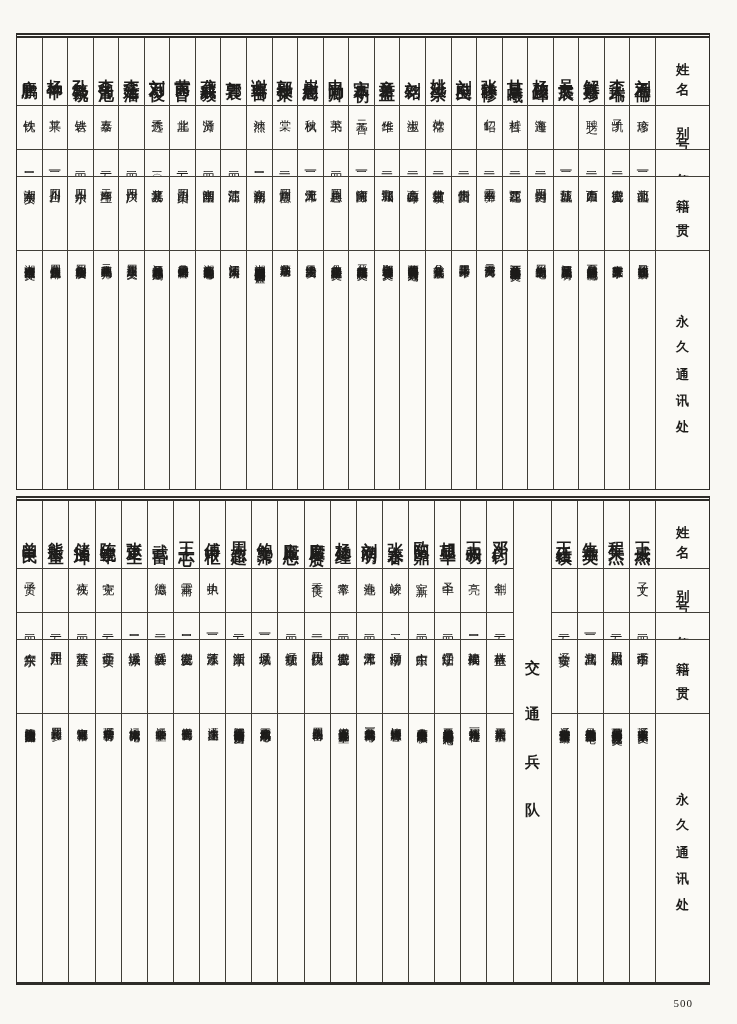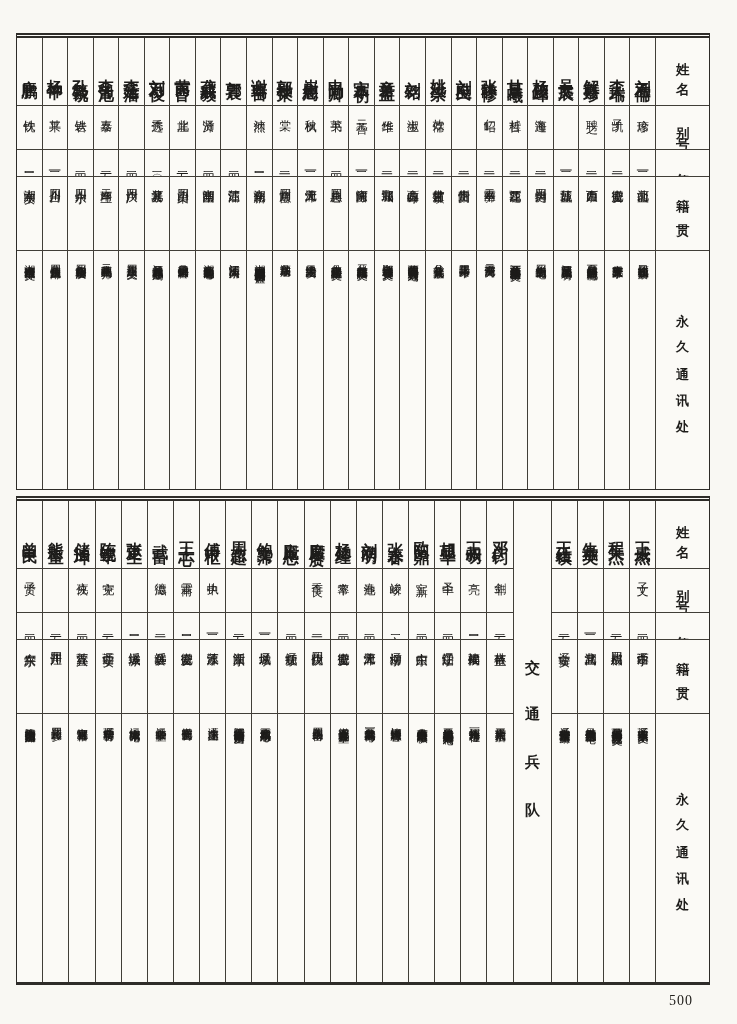--- a/index.html
+++ b/index.html
@@ -61,21 +61,21 @@
   .sp-2{letter-spacing:1.5em;}
   .sp-3{letter-spacing:0.9em;}
   .sp-0{letter-spacing:0.1em;}
   .sp-4{letter-spacing:1.9em;}
   .sp-addr{letter-spacing:2.05em;font-size:13px;}
   .col-header .cell{align-items:center;padding-top:0;}
   .t-divider{font-size:15px;font-weight:bold;letter-spacing:3.2em;line-height:1.0;}
 
   .page-number{
     position:absolute;right:44px;bottom:15px;
-    font-size:14px;letter-spacing:1px;color:#23211d;
+    font-size:11px;letter-spacing:1px;color:#23211d;
     font-family:"Liberation Serif", serif;
   }
 </style>
 </head>
 <body>
 
 <div class="page">
   <div id="table-top" class="vtable">
       <div class="col col-header">
         <div class="cell h-name">

